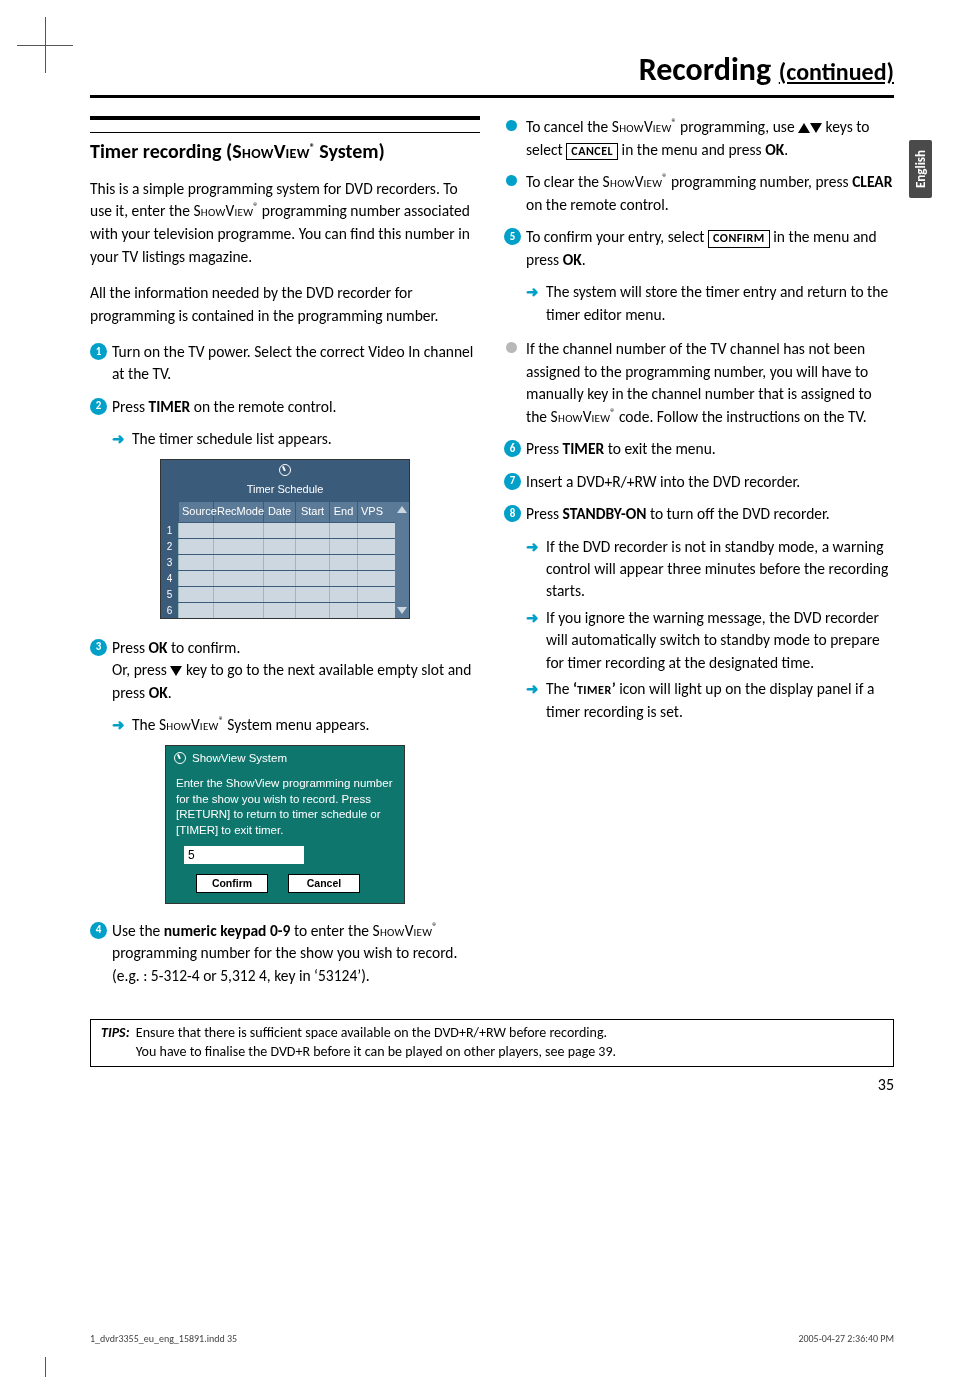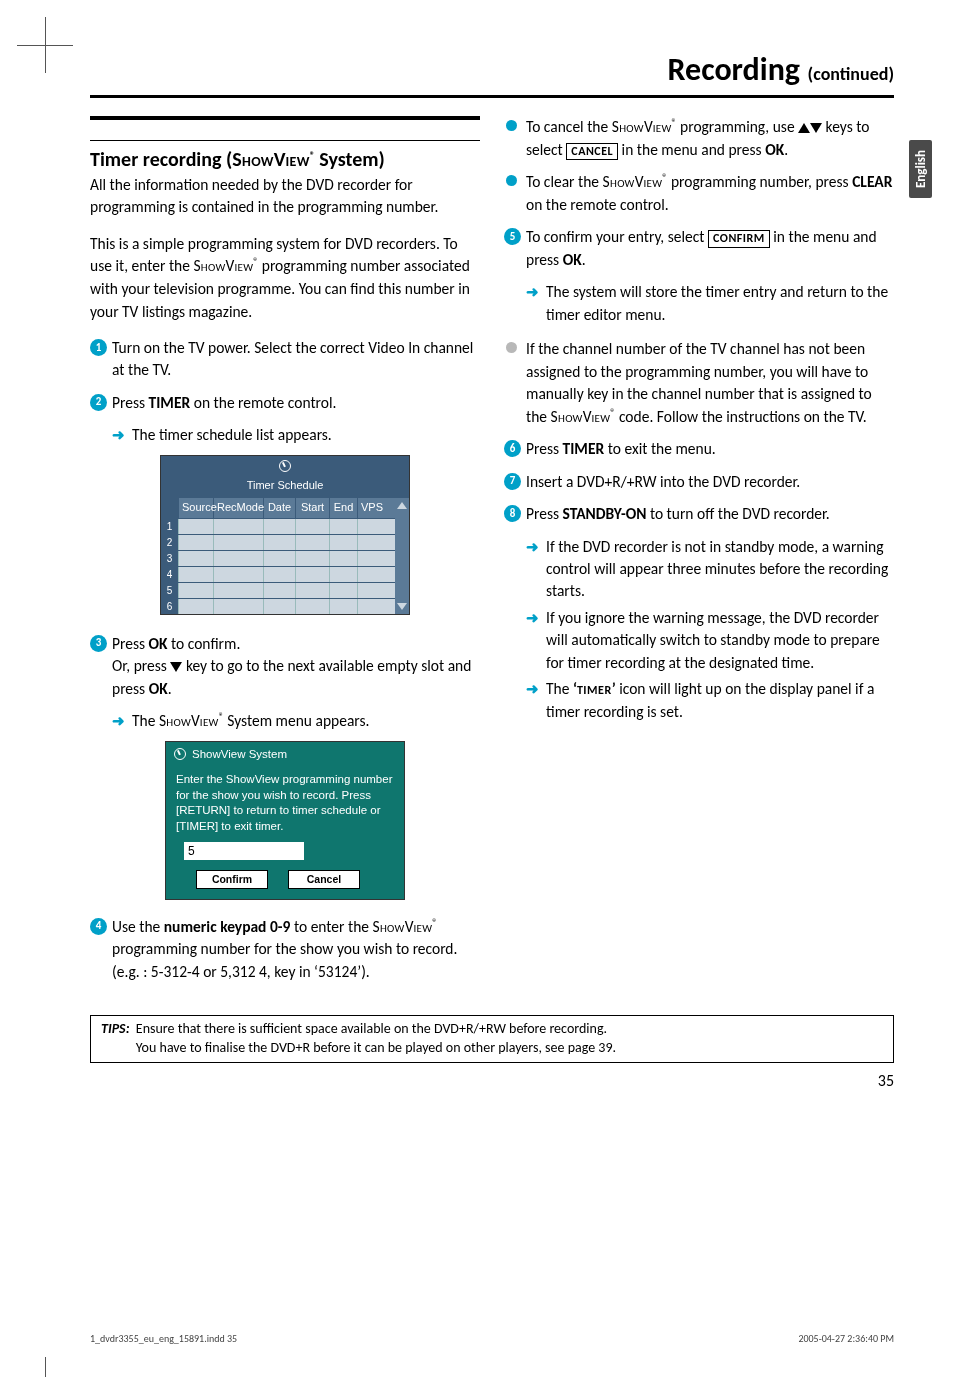--- a/index.html
+++ b/index.html
@@ -19,43 +19,43 @@
     .crop-bl::before { content:''; position:absolute; left:0; top:0; width:1px; height:28px; background:#555; }
     .crop-bl::after { content:''; position:absolute; top:27px; left:-28px; height:1px; width:28px; background:#555; }
 
     .page-title-bar {
       border-bottom: 3px solid #000;
       padding-bottom: 6px;
       margin-bottom: 18px;
       text-align: right;
     }
     .page-title { font-size: 32px; font-weight: bold; display: inline; }
-    .page-title-cont { font-size: 18px; font-weight: bold; display: inline; margin-left: 4px; }
+    .page-title-cont { font-size: 24px; font-weight: bold; display: inline; margin-left: 4px; text-decoration: underline; }
 
     .side-tab {
       position: absolute;
       right: 22px;
       top: 140px;
       background: #4a4a4a;
       color: #fff;
       font-size: 13px;
       font-weight: bold;
       writing-mode: vertical-rl;
       transform: rotate(180deg);
       padding: 10px 4px;
       border-radius: 2px;
     }
 
     .two-col { display: flex; gap: 24px; }
     .col { flex: 1; font-size: 15.5px; line-height: 1.45; }
 
     .section-heading-box {
       border-top: 4px solid #000;
-      padding-top: 20px;
-      margin-bottom: 2px;
+      padding-top: 12px;
+      margin-bottom: 14px;
     }
     .section-heading-line2 { border-top: 1.5px solid #000; padding-top: 6px; }
     .section-heading { font-size: 20px; font-weight: bold; line-height: 1.25; }
 
     p.para { margin-bottom: 14px; }
 
     .step { position: relative; padding-left: 22px; margin-bottom: 10px; }
     .step-num {
       position: absolute; left: 0; top: 2px;
       width: 17px; height: 17px; border-radius: 50%;
@@ -145,25 +145,25 @@
   <div class="col">
 
     <div class="section-heading-box">
       <div class="section-heading-line2">
         <div class="section-heading">
           Timer recording (<span class="smallcaps">Show</span>V<span class="smallcaps">iew</span><span class="sup">®</span> System)
         </div>
       </div>
     </div>
 
-    <p class="para">All the information needed by the DVD recorder for programming is contained in the programming number.</p>
-
     <p class="para">
       This is a simple programming system for DVD recorders. To use it, enter the <span class="smallcaps">Show</span>V<span class="smallcaps">iew</span><span class="sup">®</span> programming number associated with your television programme. You can find this number in your TV listings magazine.
     </p>
+
+    <p class="para">All the information needed by the DVD recorder for programming is contained in the programming number.</p>
 
     <div class="step">
       <span class="step-num">1</span>
       <span>Turn on the TV power. Select the correct Video In channel at the TV.</span>
     </div>
 
     <div class="step">
       <span class="step-num">2</span>
       <span>Press <b>TIMER</b> on the remote control.</span>
     </div>

